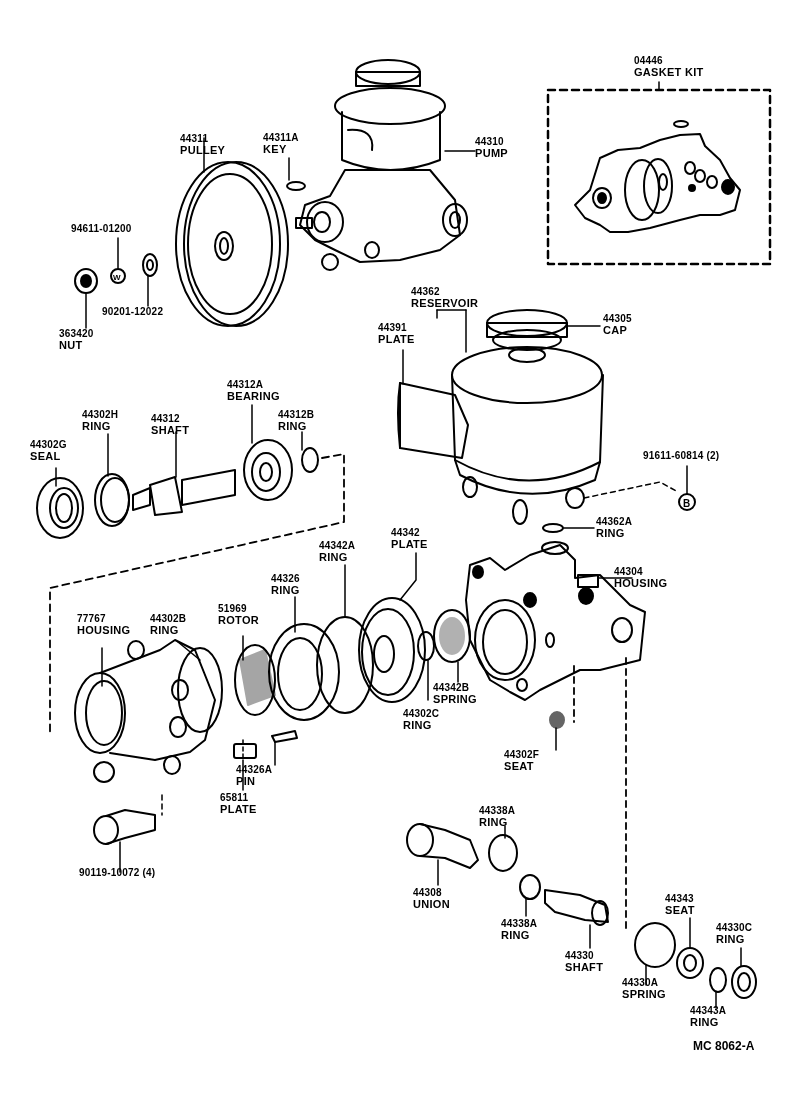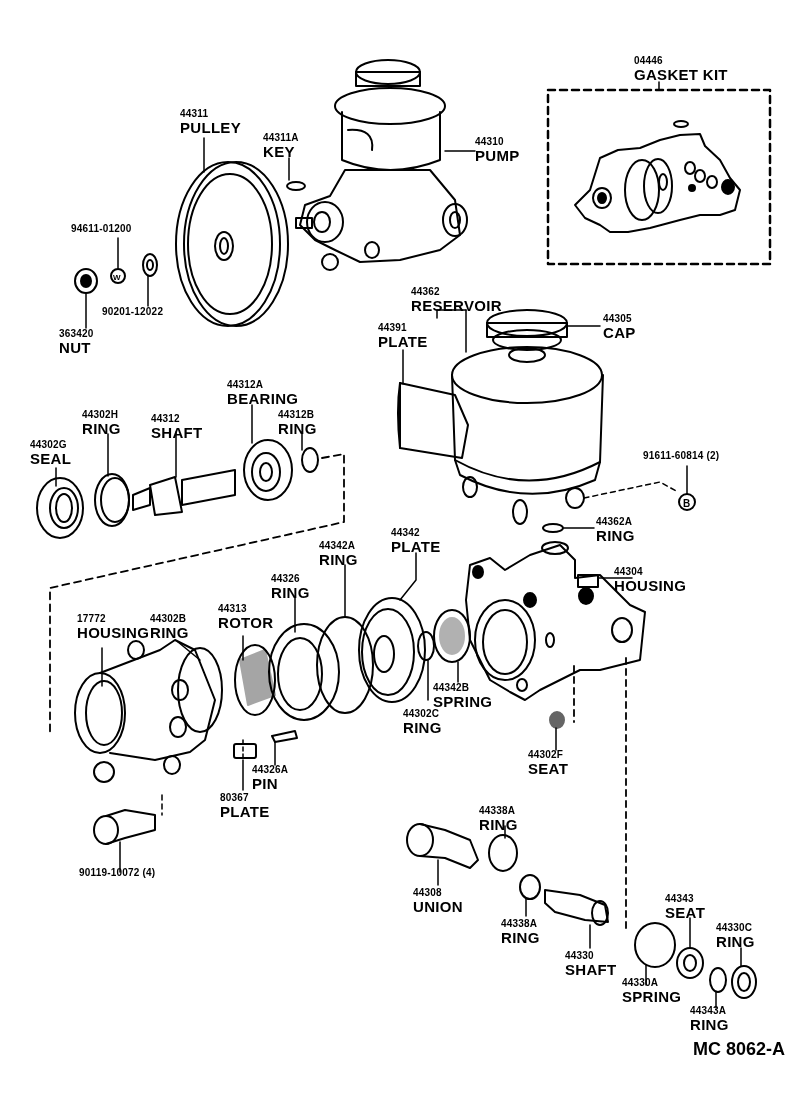--- a/index.html
+++ b/index.html
@@ -8,22 +8,22 @@
       width: 800px;
       height: 1094px;
       background: #ffffff;
       overflow: hidden;
       font-family: "Liberation Sans", sans-serif;
       color: #000;
     }
     #art { position: absolute; left: 0; top: 0; width: 800px; height: 1094px; }
     .lbl { position: absolute; line-height: 1; white-space: nowrap; }
     .pn { font-weight: bold; font-size: 10px; letter-spacing: 0.2px; display: block; }
-    .nm { font-weight: bold; font-size: 15px; letter-spacing: 0.3px; display: block; margin-top: 1px; }
-    .code { font-weight: bold; font-size: 18px; }
+    .nm { font-weight: bold; font-size: 11px; letter-spacing: 0.3px; display: block; margin-top: 1px; }
+    .code { font-weight: bold; font-size: 12px; }
   </style>
 </head>
 <body>
 
 <div id="canvas">
 
   <svg id="art" viewBox="0 0 800 1094" fill="none" stroke="#000" stroke-width="2" stroke-linecap="round" stroke-linejoin="round">
 
     <g>
       <rect x="548" y="90" width="222" height="174" stroke-dasharray="7,5" stroke-width="2.5"></rect>
@@ -217,21 +217,21 @@
 
     <text x="683" y="507" font-family="Liberation Sans, sans-serif" font-size="10" font-weight="bold" fill="#000" stroke="none">B</text>
     <text x="113" y="280" font-family="Liberation Sans, sans-serif" font-size="8" font-weight="bold" fill="#000" stroke="none">W</text>
   </svg>
 
   <div class="lbl" style="left:634px;top:56px">
     <span class="pn">04446</span>
     <span class="nm">GASKET KIT</span>
   </div>
 
-  <div class="lbl" style="left:180px;top:109px">
+  <div class="lbl" style="left:180px;top:134px">
     <span class="pn">44311</span>
     <span class="nm">PULLEY</span>
   </div>
   <div class="lbl" style="left:263px;top:133px">
     <span class="pn">44311A</span>
     <span class="nm">KEY</span>
   </div>
   <div class="lbl" style="left:475px;top:137px">
     <span class="pn">44310</span>
     <span class="nm">PUMP</span>
@@ -298,48 +298,48 @@
   </div>
   <div class="lbl" style="left:271px;top:574px">
     <span class="pn">44326</span>
     <span class="nm">RING</span>
   </div>
   <div class="lbl" style="left:614px;top:567px">
     <span class="pn">44304</span>
     <span class="nm">HOUSING</span>
   </div>
   <div class="lbl" style="left:77px;top:614px">
-    <span class="pn">17772</span>
+    <span class="pn">77767</span>
     <span class="nm">HOUSING</span>
   </div>
   <div class="lbl" style="left:150px;top:614px">
     <span class="pn">44302B</span>
     <span class="nm">RING</span>
   </div>
   <div class="lbl" style="left:218px;top:604px">
-    <span class="pn">44313</span>
+    <span class="pn">51969</span>
     <span class="nm">ROTOR</span>
   </div>
   <div class="lbl" style="left:433px;top:683px">
     <span class="pn">44342B</span>
     <span class="nm">SPRING</span>
   </div>
   <div class="lbl" style="left:403px;top:709px">
     <span class="pn">44302C</span>
     <span class="nm">RING</span>
   </div>
-  <div class="lbl" style="left:252px;top:765px">
+  <div class="lbl" style="left:236px;top:765px">
     <span class="pn">44326A</span>
     <span class="nm">PIN</span>
   </div>
   <div class="lbl" style="left:220px;top:793px">
-    <span class="pn">80367</span>
+    <span class="pn">65811</span>
     <span class="nm">PLATE</span>
   </div>
-  <div class="lbl" style="left:528px;top:750px">
+  <div class="lbl" style="left:504px;top:750px">
     <span class="pn">44302F</span>
     <span class="nm">SEAT</span>
   </div>
   <div class="lbl" style="left:79px;top:868px">
     <span class="pn">90119-10072 (4)</span>
   </div>
 
   <div class="lbl" style="left:479px;top:806px">
     <span class="pn">44338A</span>
     <span class="nm">RING</span>

